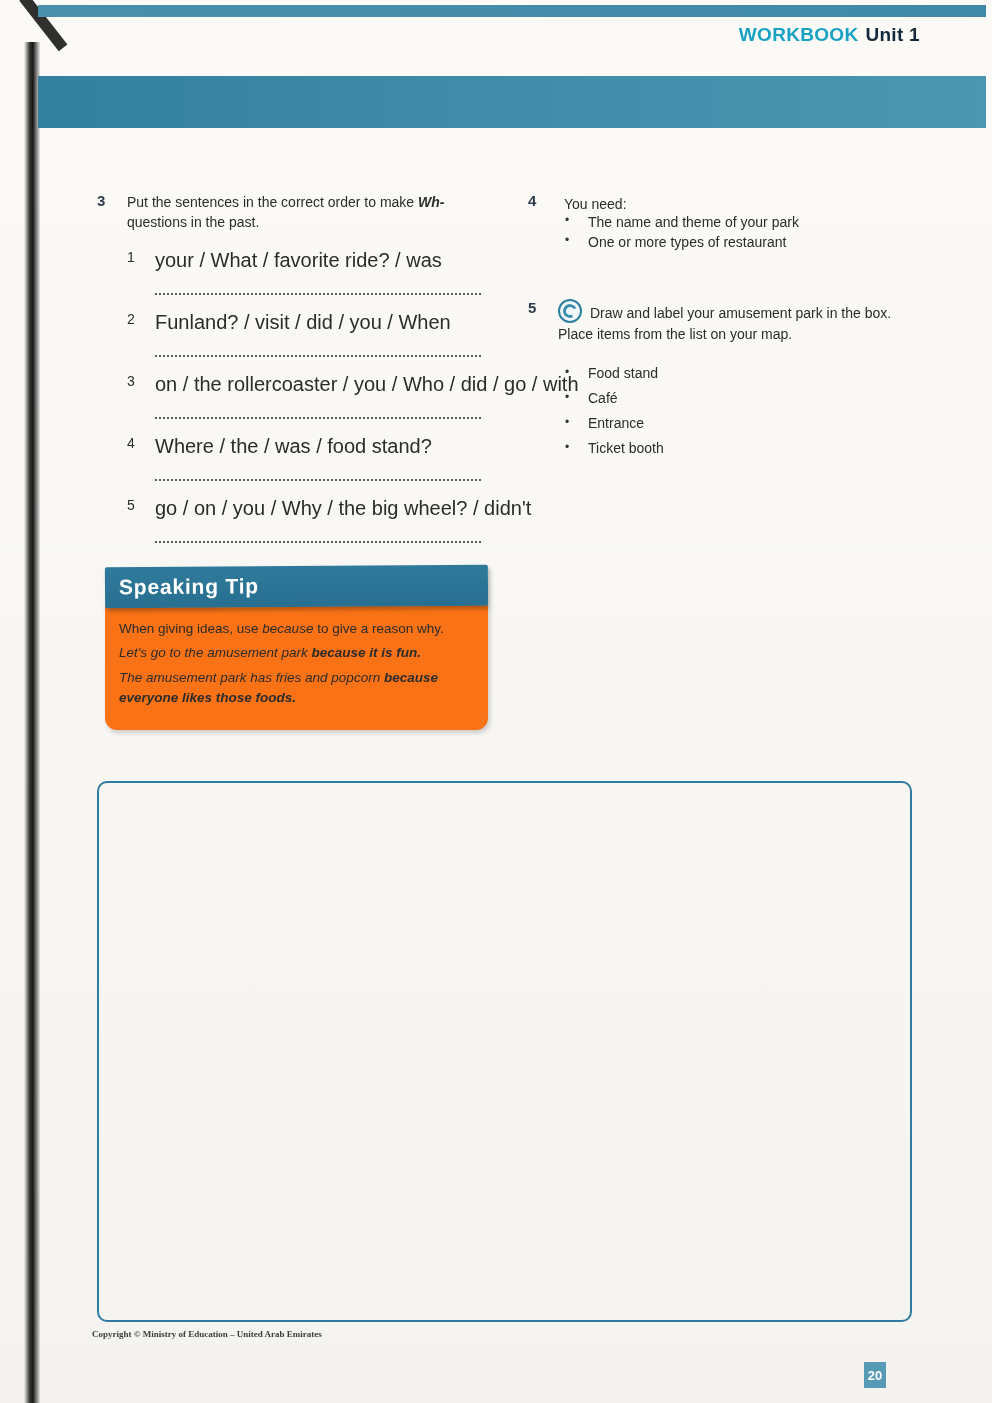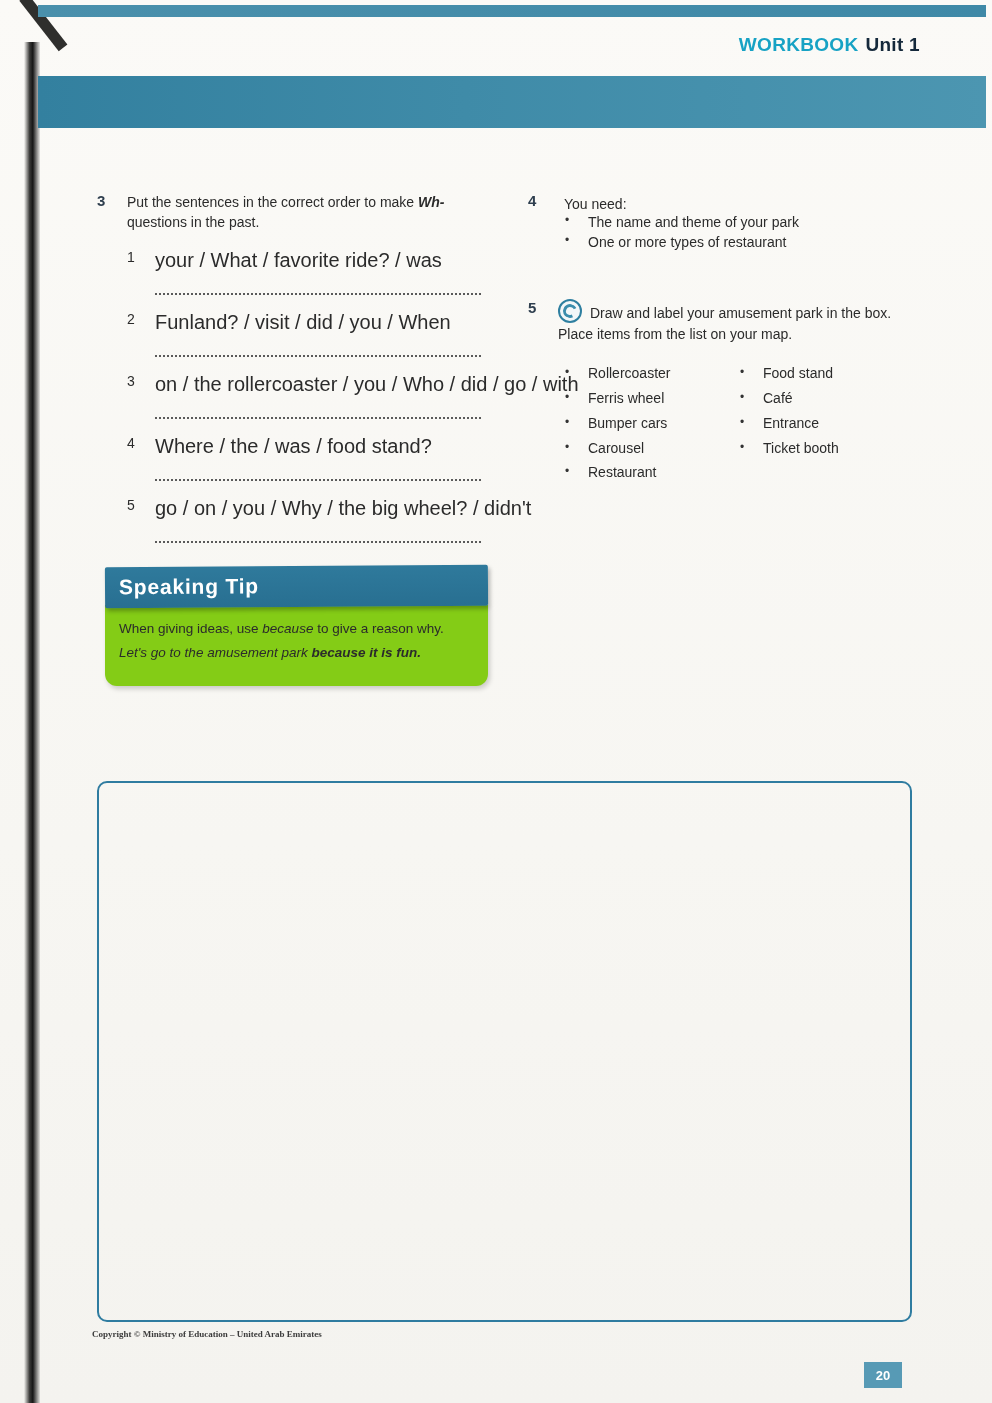--- a/index.html
+++ b/index.html
@@ -13,21 +13,21 @@
 
   
   .scan-left{position:absolute;left:24px;top:42px;width:16px;height:1361px;
     background:linear-gradient(90deg,rgba(90,90,88,0) 0%,#3a3a38 35%,#161616 55%,rgba(90,90,88,0.12) 100%);}
   .scan-corner{position:absolute;left:28px;top:-6px;width:64px;height:11px;background:#2f2f2d;
     transform:rotate(52deg);transform-origin:left top;}
 
   
   .top-strip{position:absolute;left:38px;top:5px;width:948px;height:12px;
     background:linear-gradient(90deg,#4a90ac,#3f89a7);}
-  .header-row{position:absolute;top:34px;right:72px;font-size:19px;font-weight:bold;letter-spacing:0.3px;}
+  .header-row{position:absolute;top:24px;right:72px;font-size:19px;font-weight:bold;letter-spacing:0.3px;}
   .wb{color:#17a2c4;}
   .unit{color:#15293b;margin-left:7px;}
   .banner{position:absolute;left:38px;top:76px;width:948px;height:52px;
     background:linear-gradient(90deg,#33809f 0%,#3f8ba8 45%,#4c96b1 100%);}
 
   
   .ex-num{display:inline-block;width:30px;font-weight:bold;font-size:15px;color:#2e3e4e;flex:0 0 30px;}
   .exercise{display:flex;align-items:flex-start;}
   .ex-body{flex:1;}
   .instr{margin:0;font-size:14px;line-height:1.45;}
@@ -40,21 +40,21 @@
   .q-row{display:flex;}
   .q-num{flex:0 0 28px;font-size:14px;}
   .q-text{font-size:20px;white-space:nowrap;}
   .q-line{margin-left:28px;margin-top:13px;height:8px;width:326px;border-bottom:2px dotted #5a5a5a;}
 
   
   .tip{position:absolute;left:105px;top:566px;width:383px;}
   .tip-header{background:linear-gradient(180deg,#2f7a9c,#286f91);color:#fff;font-weight:bold;
     font-size:21px;letter-spacing:0.8px;padding:8px 0 9px 14px;border-radius:2px;
     box-shadow:2px 3px 4px rgba(0,0,0,0.28);position:relative;z-index:2;transform:rotate(-0.4deg);}
-  .tip-body{background:#84cc16;margin-top:-2px;padding:14px 14px 18px 14px;font-size:13.5px;line-height:1.5;
+  .tip-body{background:#f97316;margin-top:-2px;padding:14px 14px 18px 14px;font-size:13.5px;line-height:1.5;
     border-radius:0 0 12px 12px;box-shadow:2px 3px 5px rgba(0,0,0,0.18);}
   .tip-body p{margin:0 0 4px 0;}
   .tip-body .itl{font-style:italic;}
   .tip-body strong{font-style:italic;}
 
   
   .col-right{position:absolute;left:528px;top:192px;width:392px;}
   .you-need{margin:4px 0 2px 6px;font-size:14px;}
   ul.blist{list-style:none;margin:2px 0 0 4px;padding:0;font-size:14px;}
   ul.blist li{position:relative;padding-left:26px;margin-bottom:4px;line-height:1.15;}
@@ -70,21 +70,21 @@
   .park-list ul li{position:relative;padding-left:26px;margin-bottom:8px;line-height:1.2;}
   .park-list ul li::before{content:"•";position:absolute;left:3px;top:0;color:#333;font-size:12px;}
   .park-col1{width:175px;}
 
   
   .draw-box{position:absolute;left:97px;top:781px;width:811px;height:537px;
     border:2px solid #2f7ca0;border-radius:10px;background:transparent;}
 
   
   .copyright{position:absolute;left:92px;top:1329px;font-size:9px;color:#3c3c3c;font-weight:bold;font-family:Liberation Serif, serif;}
-  .page-num{position:absolute;left:864px;top:1362px;width:38px;height:26px;background:#579ab5;
+  .page-num{position:absolute;left:864px;top:1362px;width:22px;height:26px;background:#579ab5;
     color:#fff;font-size:13px;font-weight:bold;display:flex;align-items:center;justify-content:center;}
 </style>
 </head>
 <body>
 
 <div class="page">
 
   <div class="scan-left"></div>
   <div class="scan-corner"></div>
 
@@ -138,47 +138,41 @@
         <div class="q-line"></div>
       </div>
     </div>
   </div>
 
   <div class="tip">
     <div class="tip-header">Speaking Tip</div>
     <div class="tip-body">
       <p><span>When giving ideas, use </span><em>because</em><span> to give a reason why.</span></p>
       <p class="itl"><span>Let's go to the amusement park </span><strong>because it is fun.</strong></p>
+      <p class="itl"><span>The amusement park has fries and popcorn </span><strong><span>because </span><span>everyone likes those foods.</span></strong></p>
     </div>
   </div>
 
   <div class="col-right">
     <div class="exercise">
       <span class="ex-num">4</span>
       <div class="ex-body">
         <p class="you-need">You need:</p>
         <ul class="blist">
           <li><span>The name and theme of your park</span></li>
           <li><span>One or more types of restaurant</span></li>
         </ul>
       </div>
     </div>
 
     <div class="exercise ex5">
       <span class="ex-num">5</span>
       <div class="ex-body">
         <p class="instr5"><span class="skills-icon"><span class="ring-c"></span></span><span>Draw and label your amusement park in the box.</span><br><span>Place items from the list on your map.</span></p>
         <div class="park-list">
-          <ul class="park-col1">
-            <li><span>Rollercoaster</span></li>
-            <li><span>Ferris wheel</span></li>
-            <li><span>Bumper cars</span></li>
-            <li><span>Carousel</span></li>
-            <li><span>Restaurant</span></li>
-          </ul>
           <ul class="park-col2">
             <li><span>Food stand</span></li>
             <li><span>Café</span></li>
             <li><span>Entrance</span></li>
             <li><span>Ticket booth</span></li>
           </ul>
         </div>
       </div>
     </div>
   </div>

